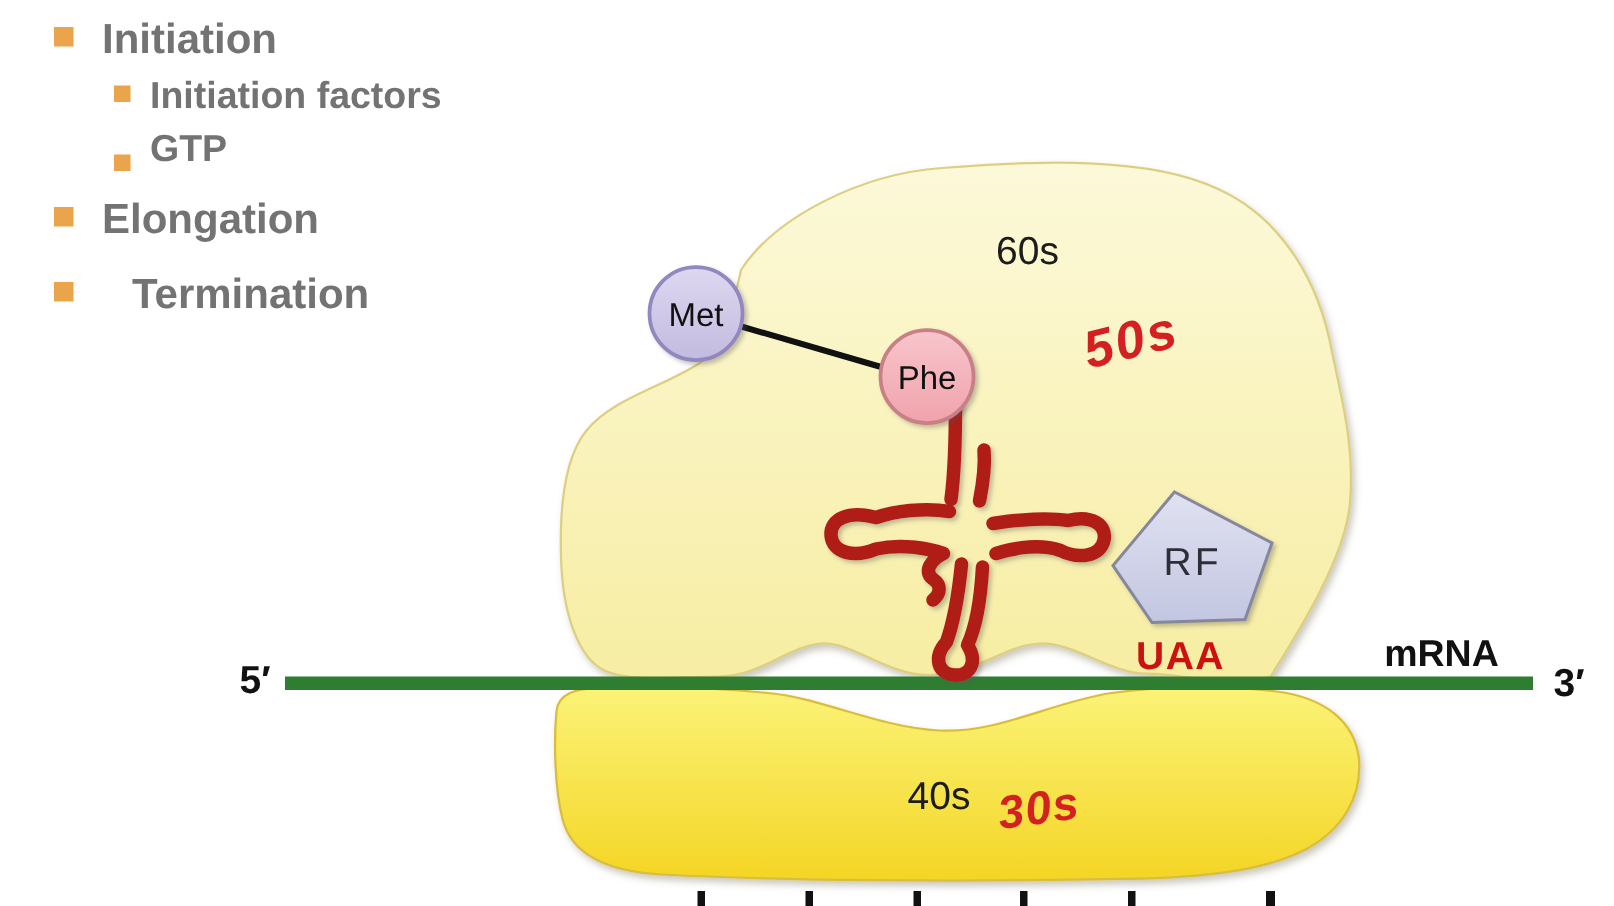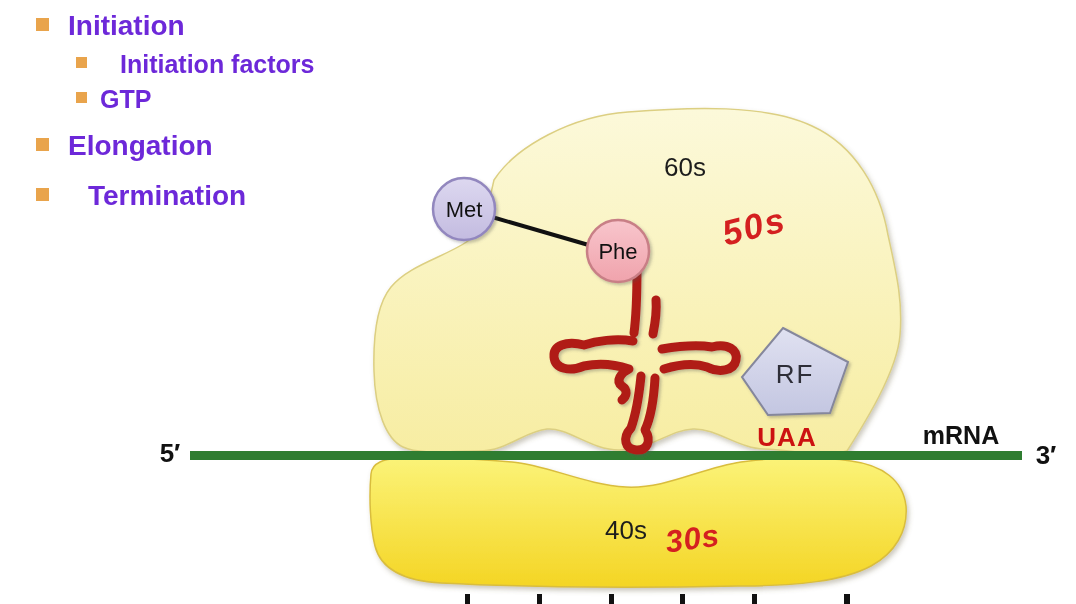--- a/index.html
+++ b/index.html
@@ -1,30 +1,30 @@
 <!DOCTYPE html>
 <html><head>
 <meta charset="utf-8">
 <style>
   html,body{margin:0;padding:0;background:#fff;}
   .stage{
     position:relative;width:1076px;height:604px;background:#ffffff;overflow:hidden;
     font-family:"Liberation Sans", sans-serif;
   }
   
-  .bullets{position:absolute;left:0;top:0;width:380px;color:#6d28d9;}
+  .bullets{position:absolute;left:0;top:0;width:380px;color:#737373;}
   .row{display:flex;align-items:flex-start;font-weight:bold;}
   .l1{font-size:28px;line-height:32px;}
   .l2{font-size:25px;line-height:30px;}
   .marker{display:inline-block;background:#e9a44c;flex:0 0 auto;}
   .l1 .marker{width:13px;height:13px;margin:8px 19px 0 0;}
   .l2 .marker{width:11px;height:11px;margin:8px 13px 0 0;}
   .r1{margin:10px 0 0 36px;}
-  .r2{margin:7px 0 0 76px;gap:20px;}
-  .r3{margin:5px 0 16px 76px;}
+  .r2{margin:7px 0 0 76px;}
+  .r3{margin:5px 0 16px 76px;align-items:flex-end;}
   .r4{margin:15px 0 0 36px;}
   .r5{margin:18px 0 0 36px;gap:20px;}
   .r6{margin:7px 0 0 76px;}
   
   svg{position:absolute;left:0;top:0;}
   .svg-label{font-family:"Liberation Sans", sans-serif;}
   .plain{fill:#1c1c1c;font-size:26px;}
   .bold-black{fill:#111111;font-size:25px;font-weight:bold;}
   .prime{fill:#111111;font-size:26px;font-weight:bold;}
   .uaa{fill:#cc1111;font-size:26px;font-weight:bold;letter-spacing:1px;}

